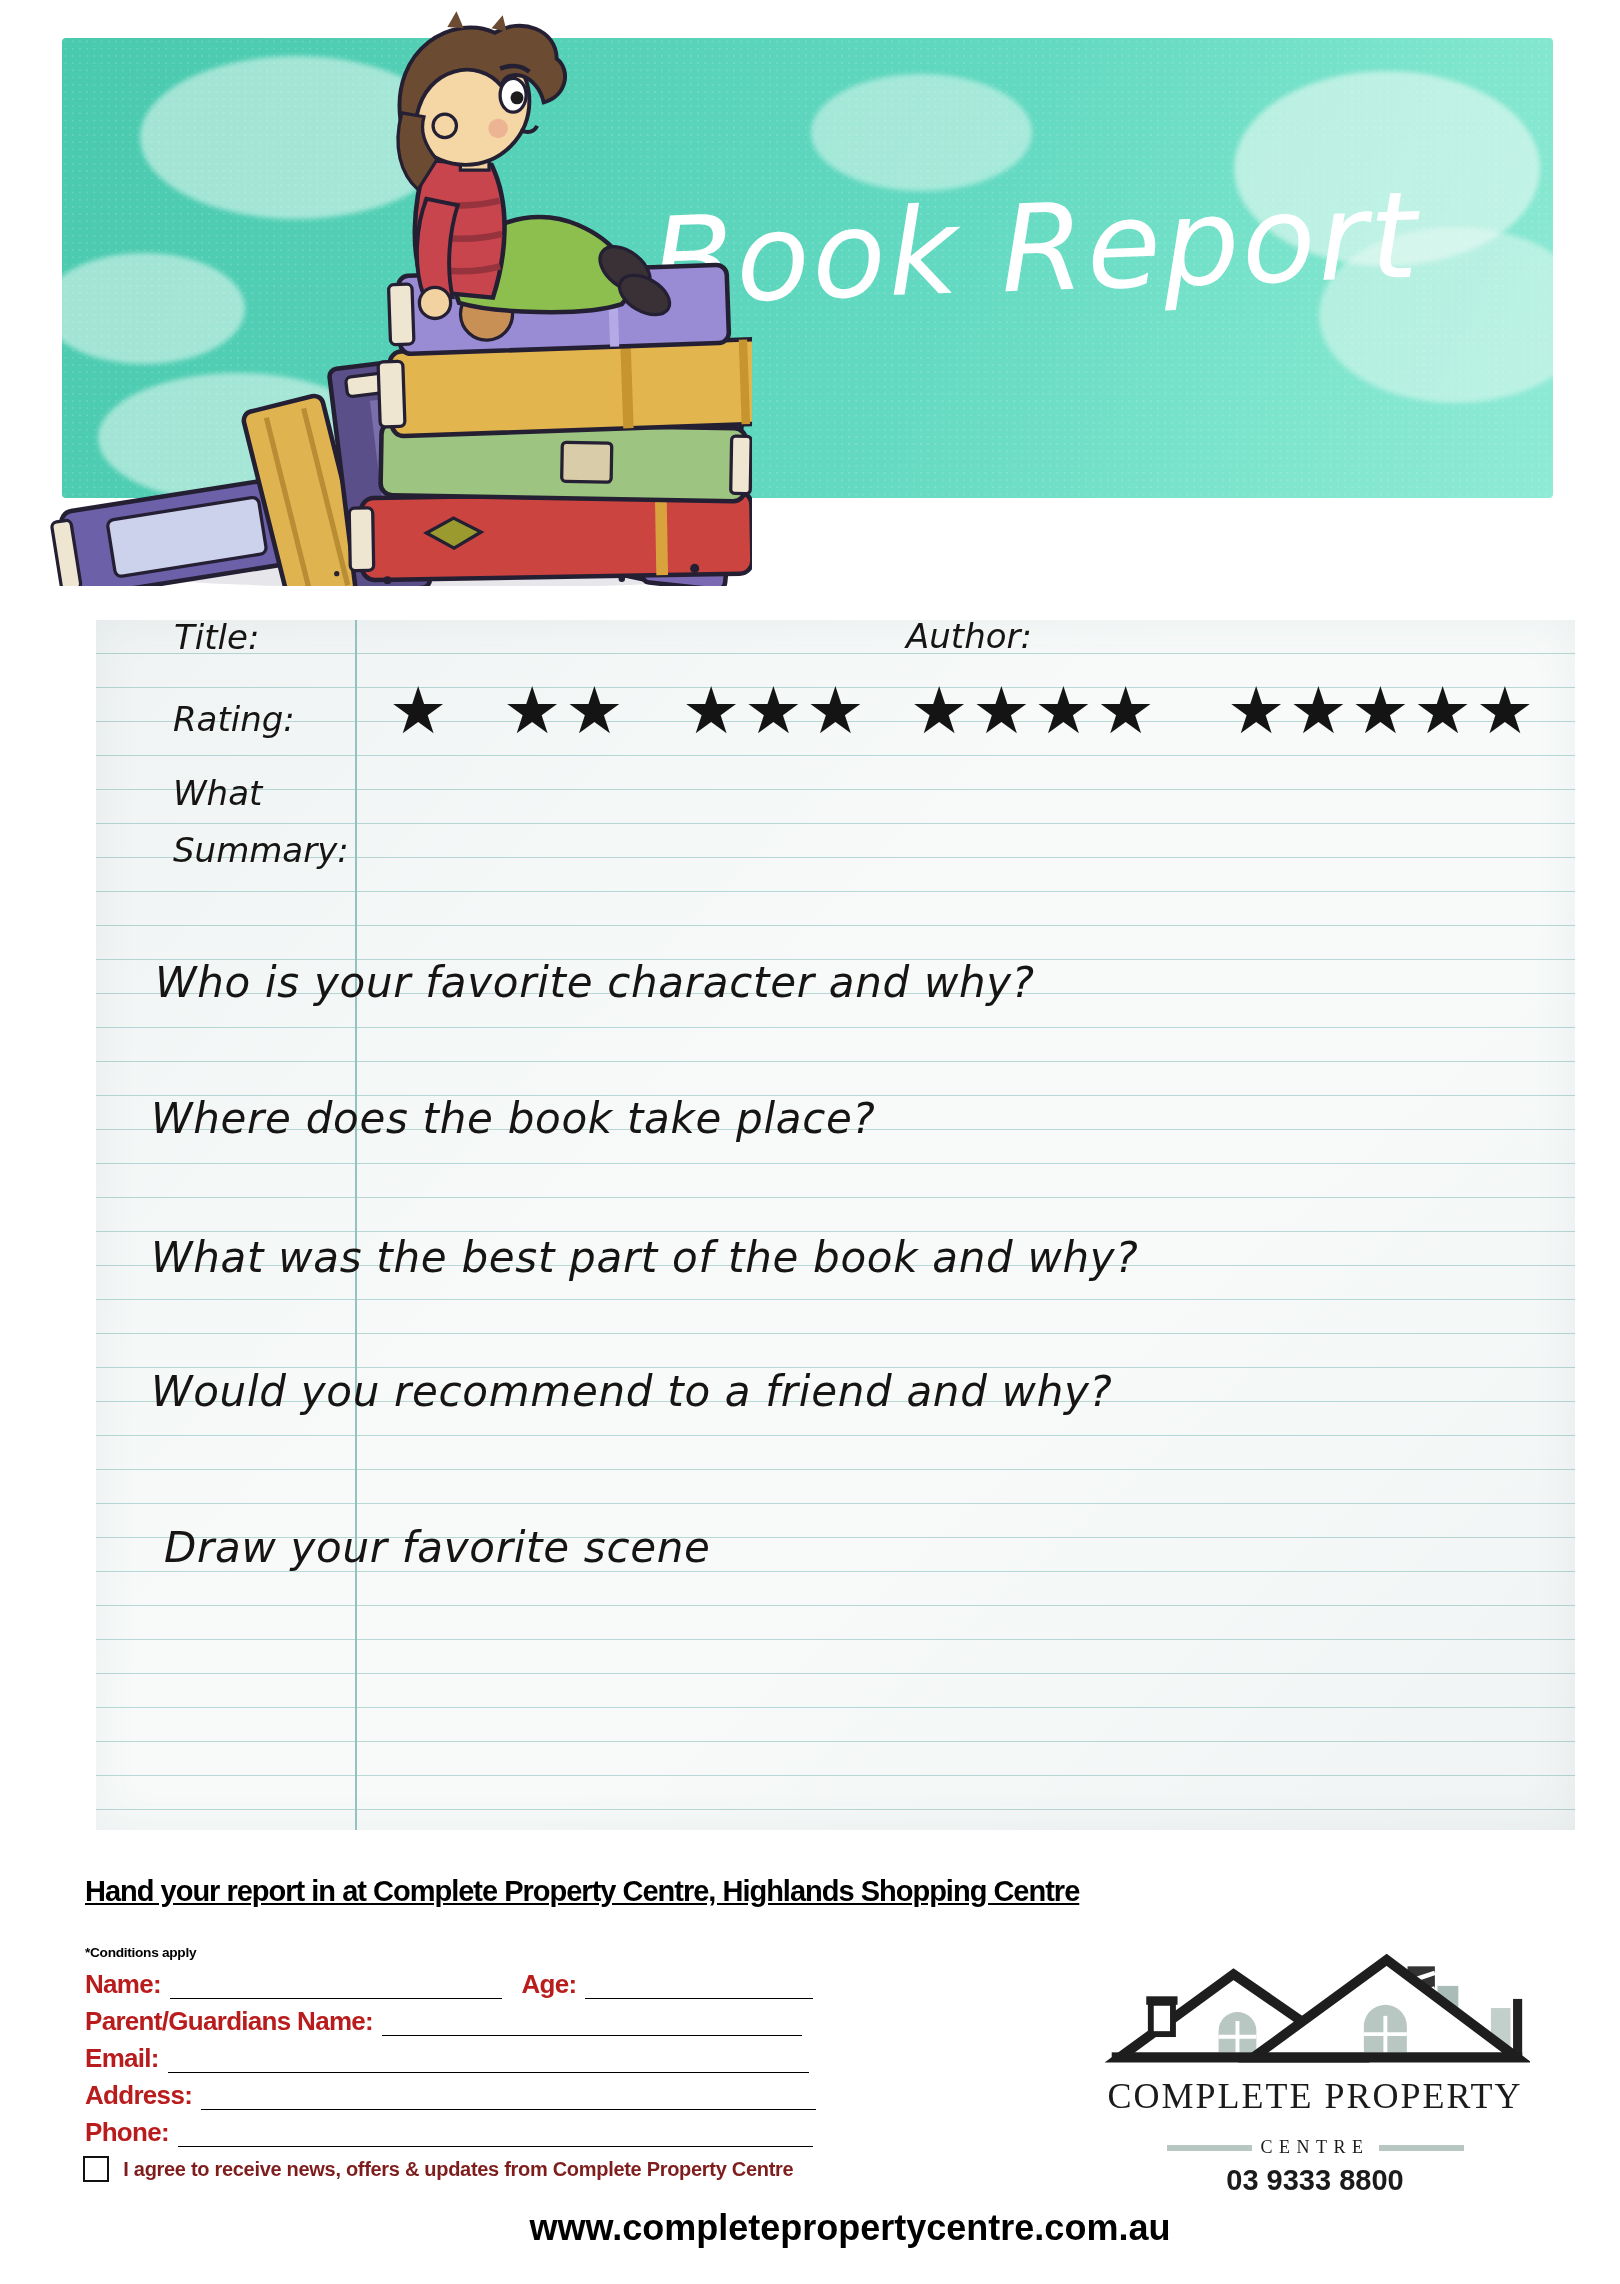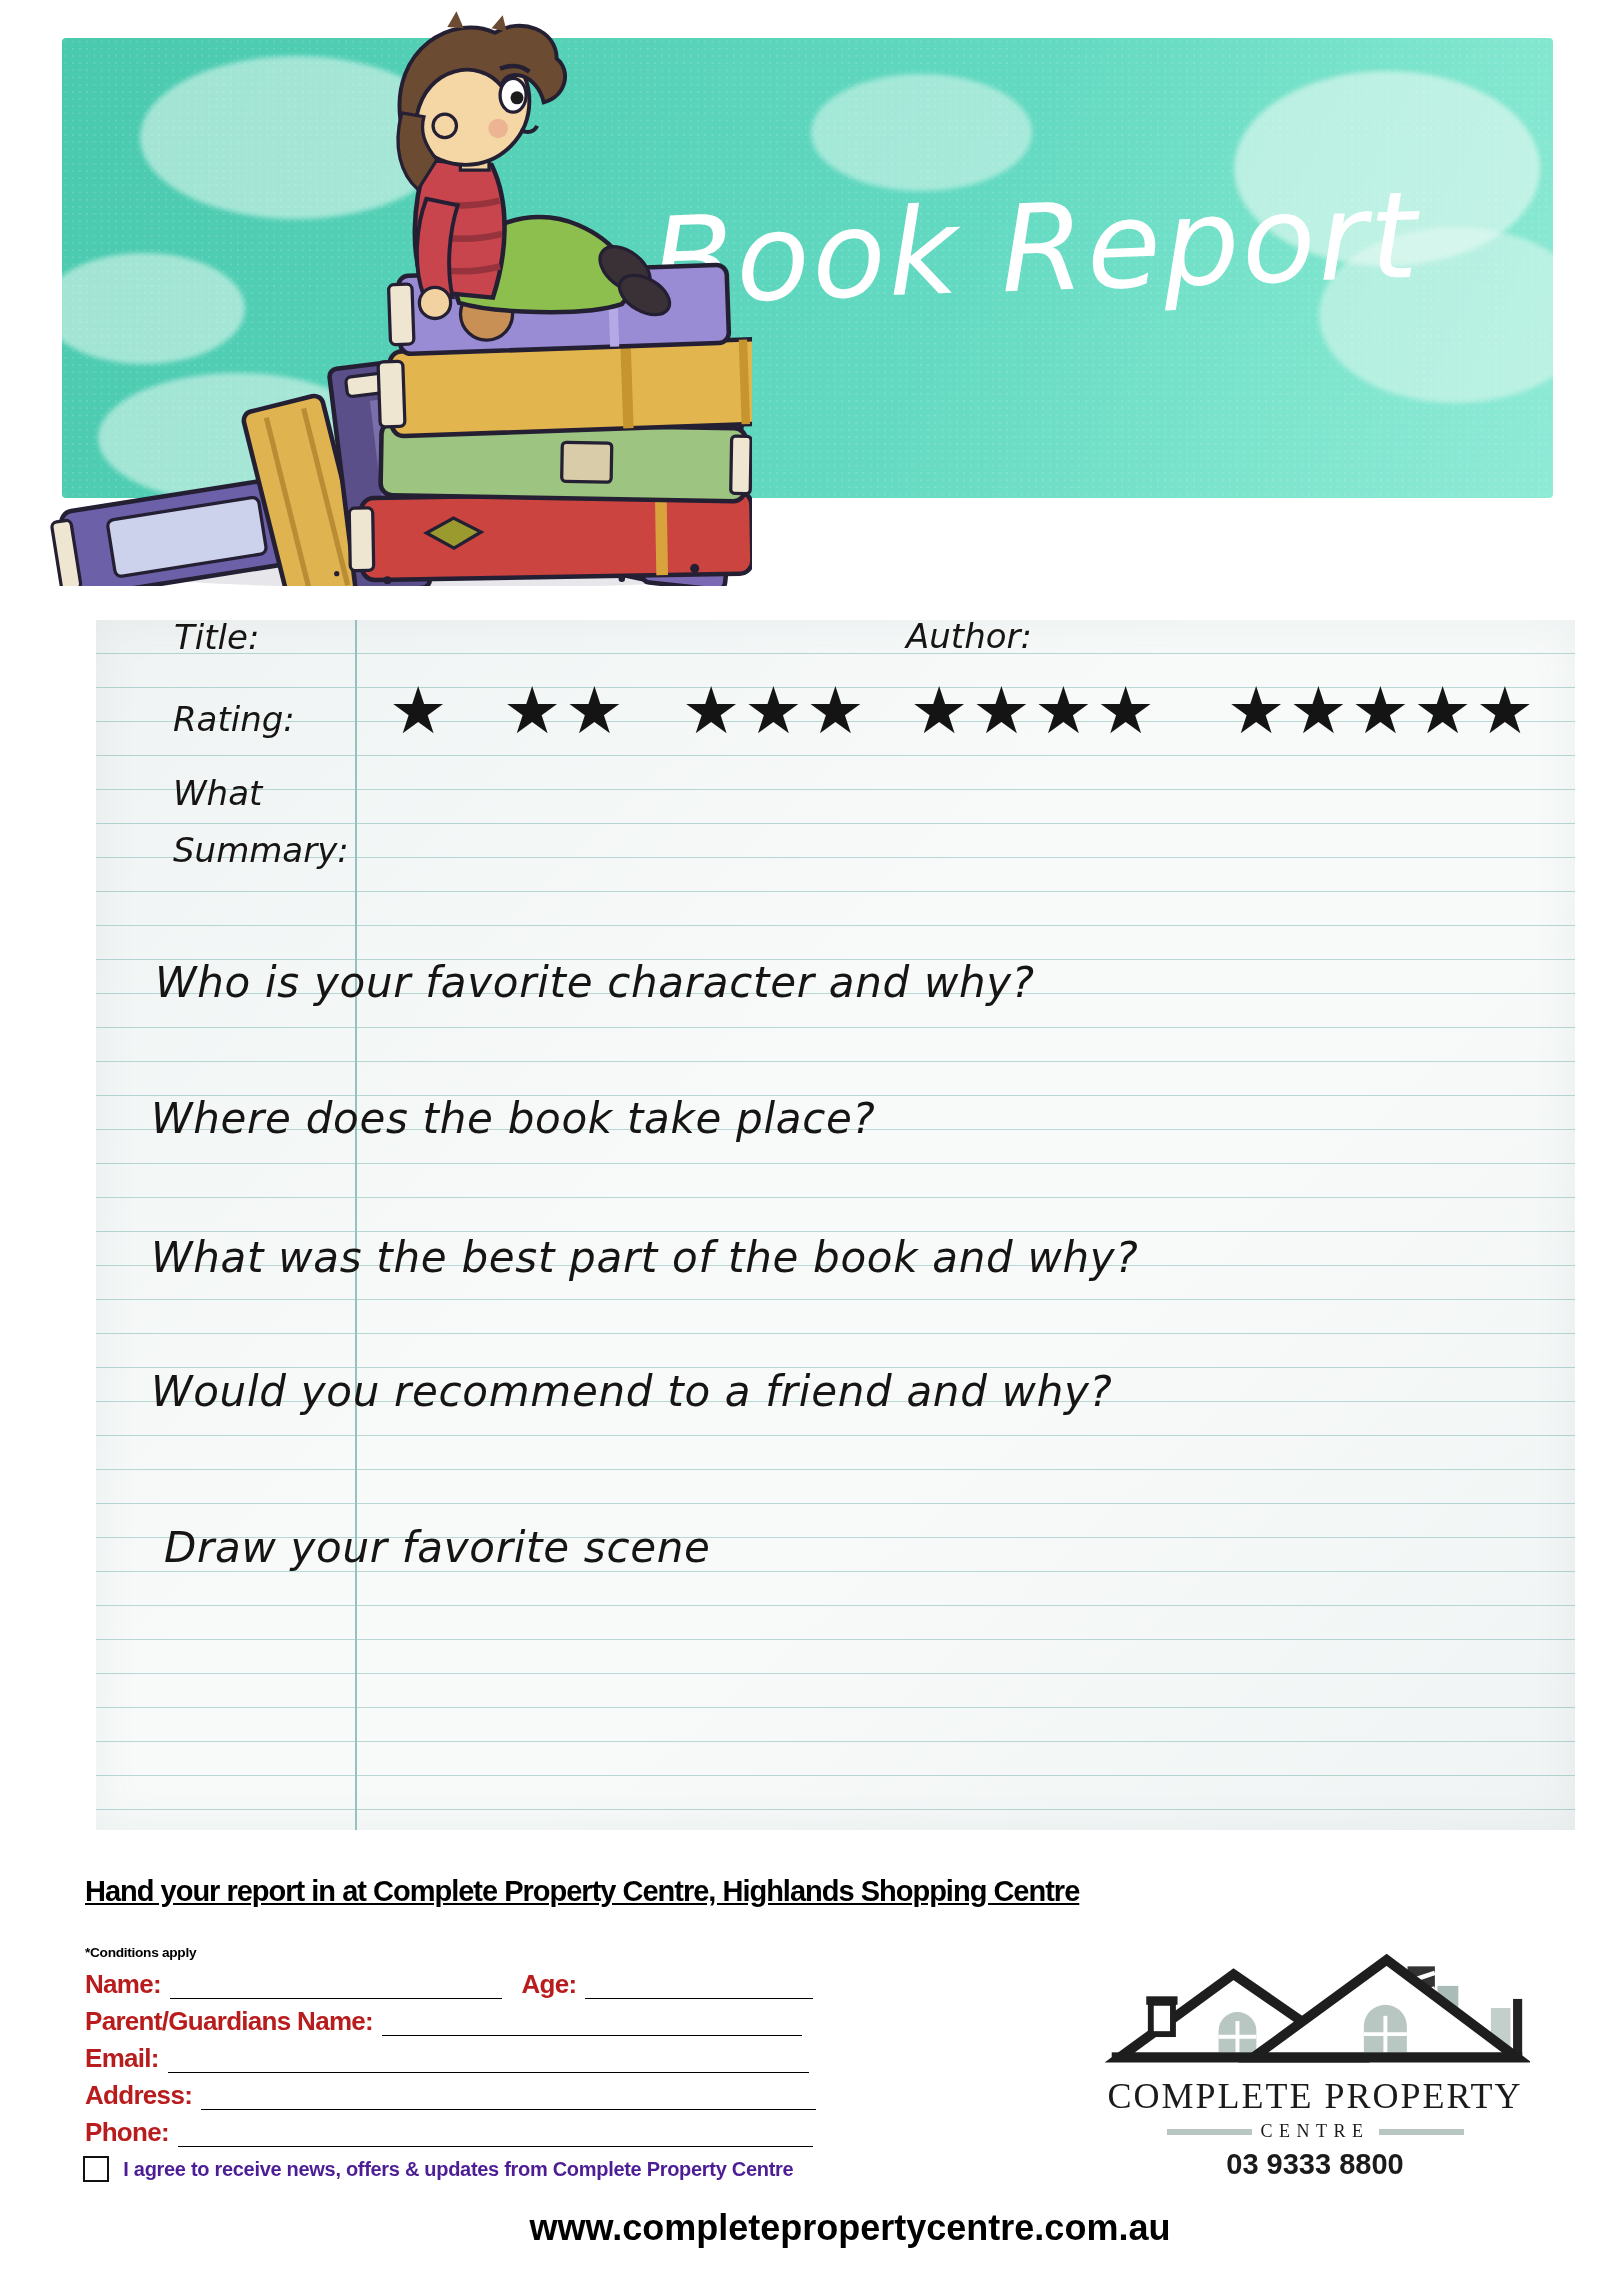--- a/index.html
+++ b/index.html
@@ -34,24 +34,24 @@
   
   .bcond{font-family:"Liberation Sans",sans-serif;font-weight:700;color:#000;}
   .h1line{font-size:29px;letter-spacing:-1px;line-height:1.2;white-space:nowrap;text-decoration:underline;}
   .conds{font-size:13.7px;letter-spacing:-0.3px;}
   .frow{position:absolute;left:85px;display:flex;align-items:flex-end;height:31px;
         font:700 26px/1.1 "Liberation Sans",sans-serif;letter-spacing:-0.7px;color:#b91c1c;}
   .fl{white-space:nowrap;padding-right:9px;}
   .ul{border-bottom:1.3px solid #000;height:30px;}
   .chkrow{position:absolute;left:83px;top:2156px;display:flex;align-items:center;}
   .chk{width:22px;height:22px;border:2px solid #111;background:#fff;}
-  .chklabel{margin-left:14.3px;font:700 20px/1 "Liberation Sans",sans-serif;letter-spacing:-0.3px;color:#4c1d95;}
+  .chklabel{margin-left:14.3px;font:700 20px/1 "Liberation Sans",sans-serif;letter-spacing:-0.3px;color:#7f1d1d;}
   .logo{left:1061px;top:1948px;width:508px;text-align:center;color:#1b1b1b;}
   .logo-name{font-family:"Liberation Serif",serif;font-size:36px;letter-spacing:2px;margin-top:1.3px;white-space:nowrap;}
-  .centre-row{margin-top:4px;white-space:nowrap;}
+  .centre-row{margin-top:20px;white-space:nowrap;}
   .centre-bar{display:inline-block;width:85px;height:5.9px;background:#b9c7c3;vertical-align:middle;margin:0 9px;}
   .centre-txt{font-family:"Liberation Serif",serif;font-size:18px;letter-spacing:6.5px;vertical-align:middle;}
   .logo-phone{margin-top:7.8px;font:700 29px/1 "Liberation Sans",sans-serif;letter-spacing:0;}
   .website{left:111px;top:2210px;width:1478px;text-align:center;
            font:700 36px/1 "Liberation Sans",sans-serif;letter-spacing:0;color:#000;}
 </style>
 </head>
 <body>
 
 <div class="page">

